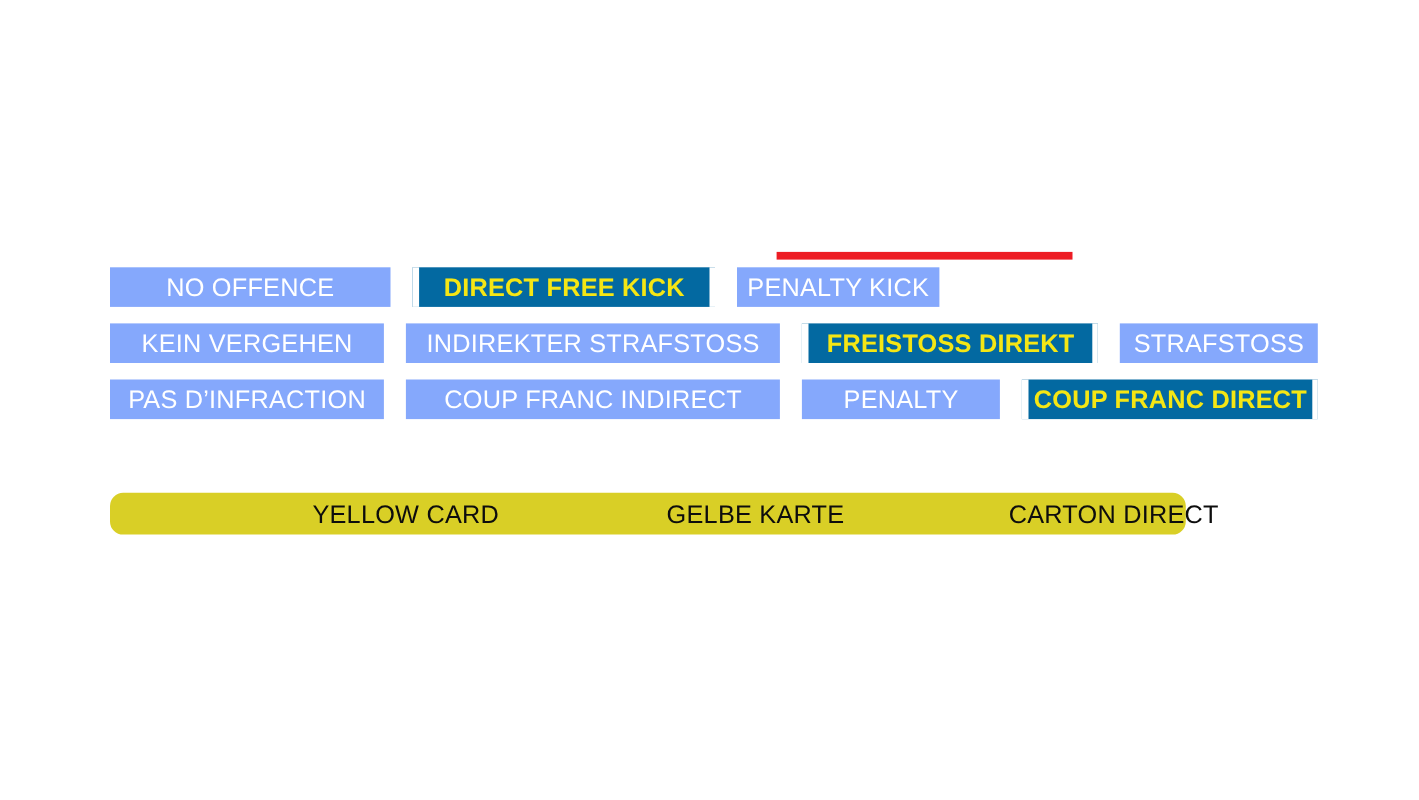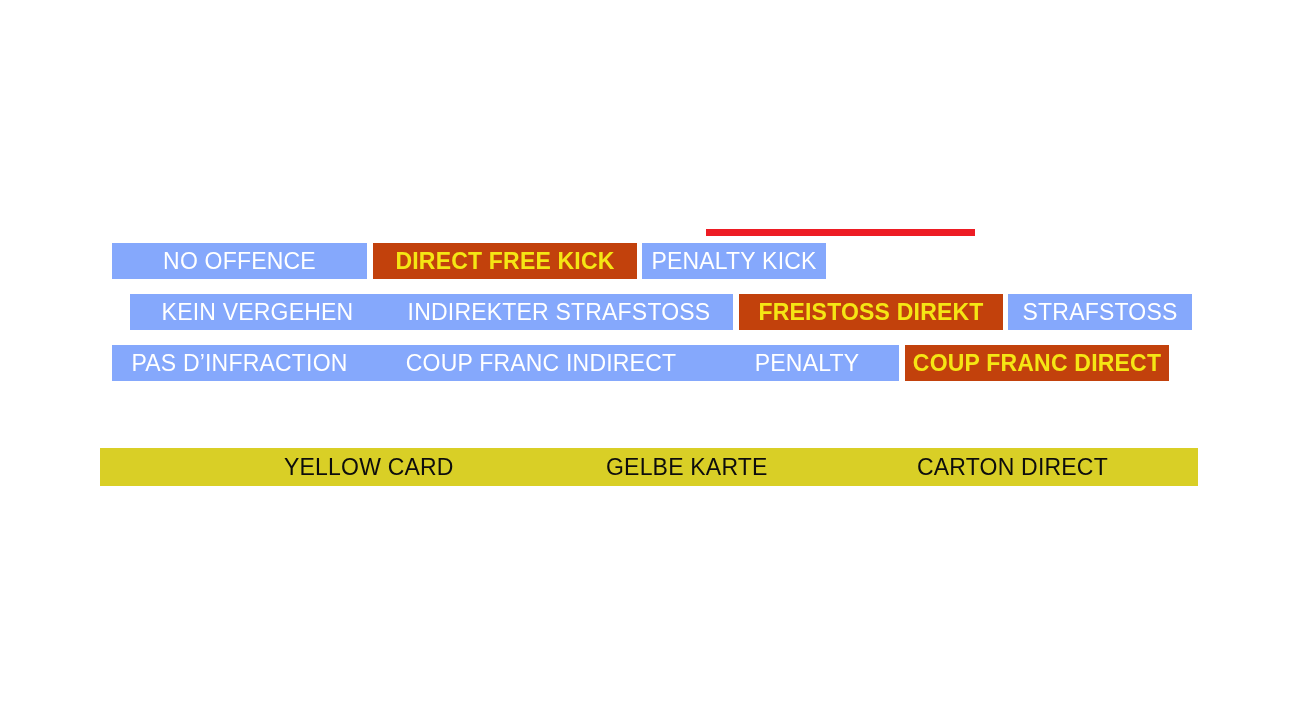--- a/index.html
+++ b/index.html
@@ -28,28 +28,29 @@
     left: 706px;
     top: 229px;
     width: 269px;
     height: 7px;
     background: #ED1C24;
   }
 
   
   .decision-row {
     position: absolute;
-    left: 112px;
+    left: 100px;
     width: 1098px;
     height: 36px;
     display: flex;
     align-items: stretch;
+    gap: 20px;
   }
   .row-en { top: 243px; }
-  .row-de { top: 294px; margin-left: 18px; }
+  .row-de { top: 294px; }
   .row-fr { top: 345px; }
 
   .seg {
     background: #85A8FC;
     color: #ffffff;
     display: flex;
     align-items: center;
     justify-content: center;
     font-size: 23px;
     font-weight: 400;
@@ -57,39 +58,40 @@
     white-space: nowrap;
     line-height: 1;
     box-sizing: border-box;
   }
 
   
   .seg-1 { width: 255px; }
   .seg-2 { width: 348px; }
   .seg-3 {
     width: 275px;
-    background: #c2410c;
+    background: #0369a1;
     color: #F5E614;
     border-left: 6px solid #ffffff;
     border-right: 5px solid #ffffff;
     font-weight: 600;
   }
   .seg-4 { width: 184px; }
 
   
   .card-bar {
     position: absolute;
     left: 100px;
     top: 448px;
-    width: 1098px;
+    width: 978px;
     height: 38px;
     background: #D9CF26;
     display: flex;
     align-items: center;
     box-sizing: border-box;
+    border-radius: 12px;
   }
   .card-label {
     position: absolute;
     color: #0d0d0d;
     font-size: 23px;
     font-weight: 400;
     white-space: nowrap;
     line-height: 1;
     letter-spacing: 0.2px;
   }

